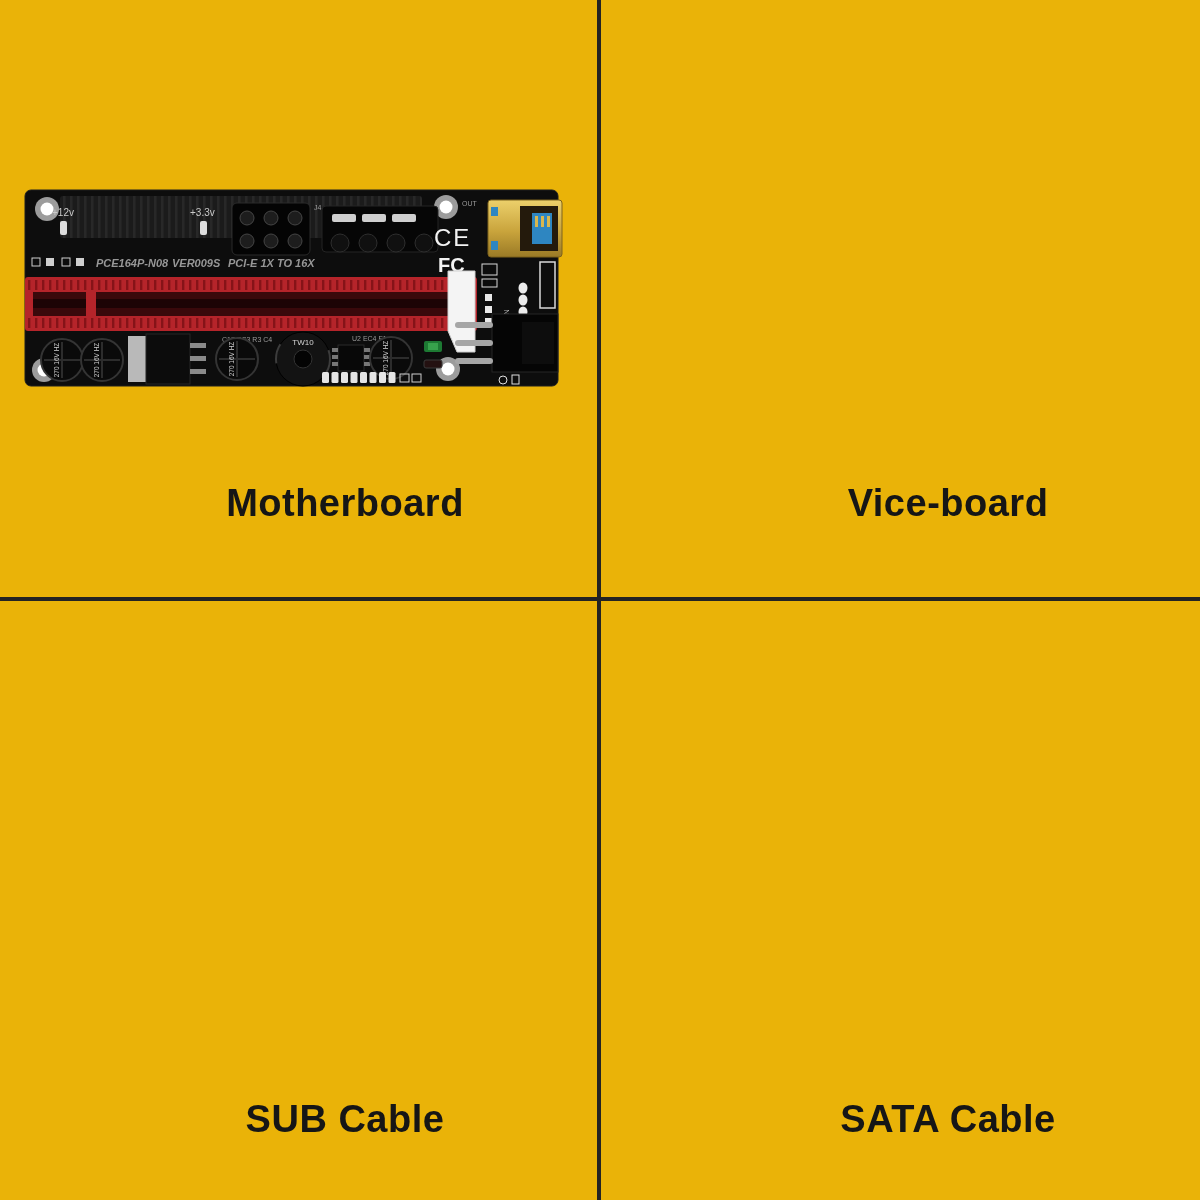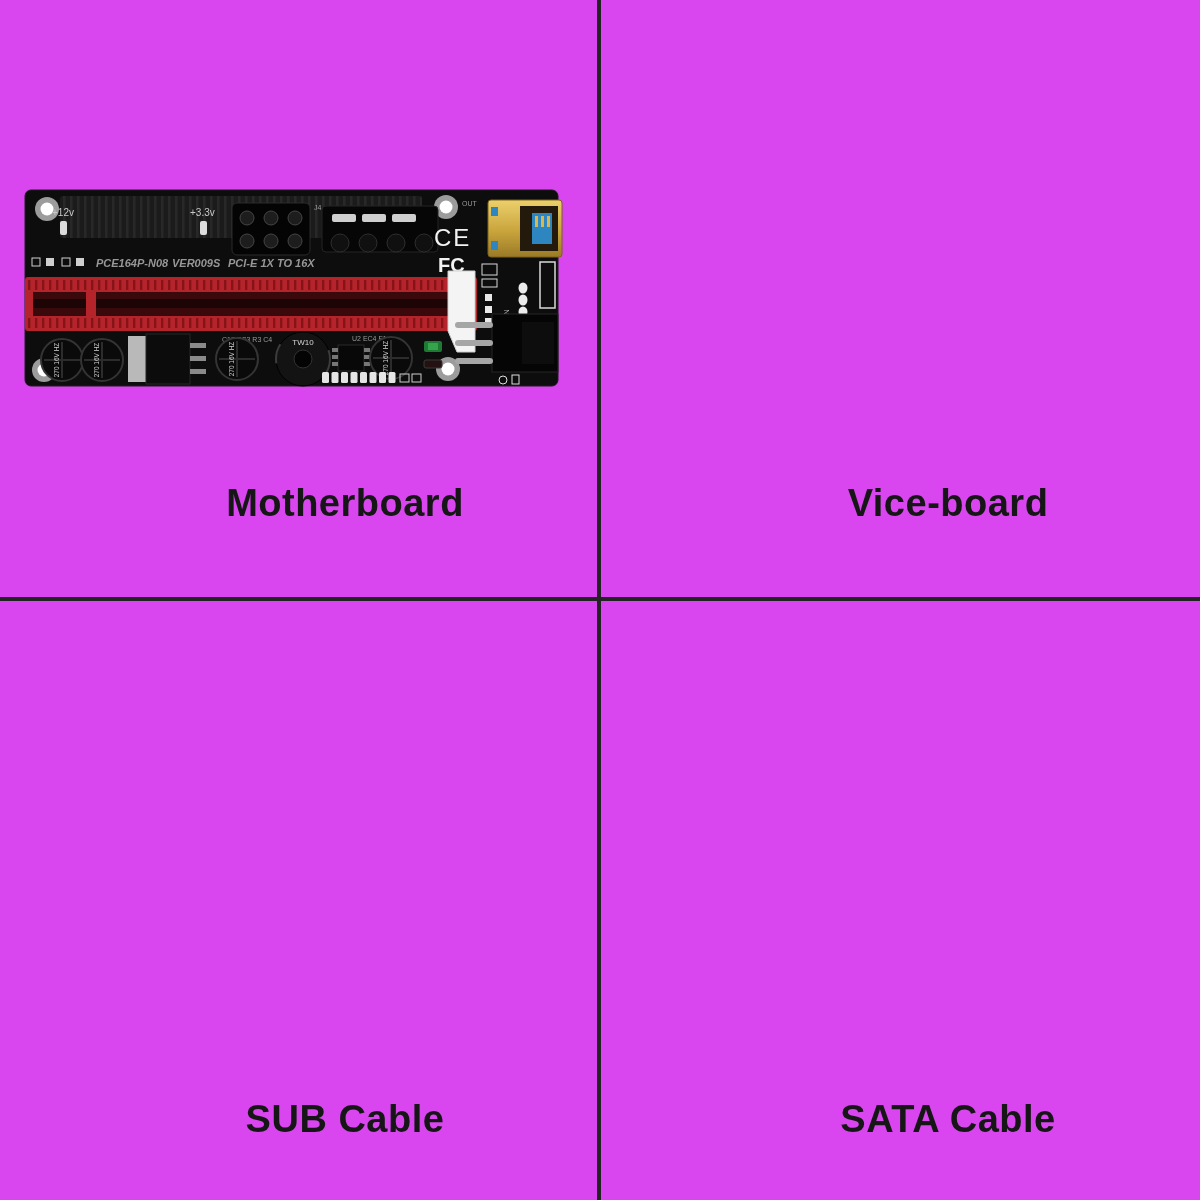--- a/index.html
+++ b/index.html
@@ -1,16 +1,16 @@
 <!DOCTYPE html>
 <html><head>
 <meta charset="utf-8">
 <style>
   html,body{margin:0;padding:0;background:#fff;}
-  .canvas{position:relative;width:1200px;height:1200px;background:#d946ef;overflow:hidden;
+  .canvas{position:relative;width:1200px;height:1200px;background:#eab308;overflow:hidden;
           font-family:"Liberation Sans",sans-serif;}
   .divider-v{position:absolute;left:597px;top:0;width:4px;height:1200px;background:#232323;}
   .divider-h{position:absolute;left:0;top:597px;width:1200px;height:4px;background:#232323;}
   .quad{position:absolute;width:597px;height:597px;}
   .q-tl{left:0;top:0;} .q-tr{left:603px;top:0;} .q-bl{left:0;top:603px;} .q-br{left:603px;top:603px;}
   .quad-label{position:absolute;width:690px;text-align:center;font-size:38px;font-weight:600;
               color:#161616;letter-spacing:0.5px;}
   .lbl-top{top:482px;} .lbl-bottom{top:1098px;}
   .lbl-left{left:0;} .lbl-right{left:603px;}
   svg{position:absolute;display:block;}

